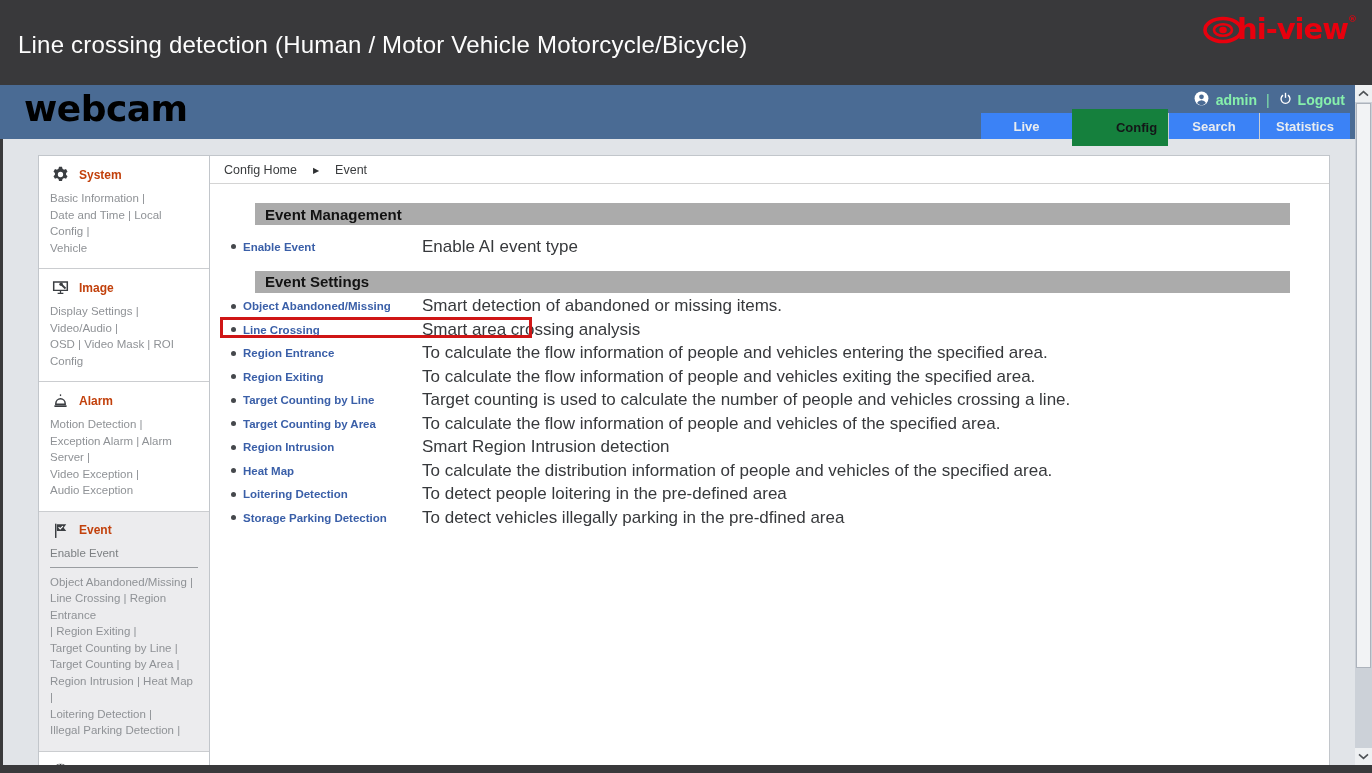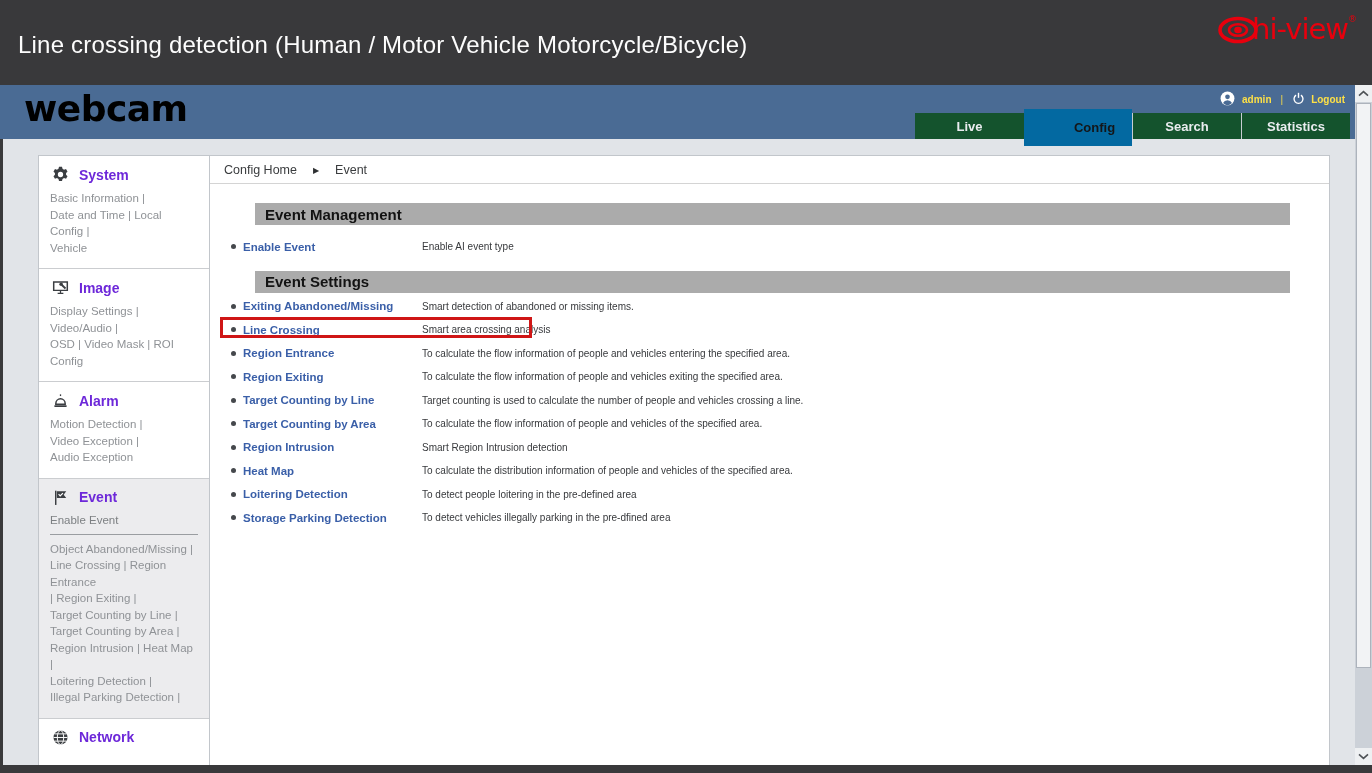--- a/index.html
+++ b/index.html
@@ -7,63 +7,63 @@
   body {
     position:relative;
     background:#39393b;
     font-family:"Liberation Sans","DejaVu Sans",sans-serif;
     -webkit-font-smoothing:antialiased;
   }
   
   .title-bar { position:absolute; left:0; top:0; width:100%; height:74px; background:#39393b; }
   .slide-title { position:absolute; left:18px; top:31px; font-size:24px; color:#fdfdfd; letter-spacing:.2px; }
   .hiview { position:absolute; right:16px; top:14px; display:flex; align-items:flex-start; }
-  .hiview-text { font-family:"DejaVu Sans",sans-serif; font-weight:normal; font-size:29px; color:var(--brand-red); margin-left:-9px; line-height:30px; letter-spacing:-1px; }
+  .hiview-text { font-family:"DejaVu Sans",sans-serif; font-weight:bold; font-size:29px; color:var(--brand-red); margin-left:-9px; line-height:30px; letter-spacing:-1px; }
   .hiview-reg { font-size:9px; color:var(--brand-red); vertical-align:top; line-height:10px; }
   
   .navbar { position:absolute; left:0; top:85px; height:54px; right:17px; background:var(--nav-blue); }
   .brand { position:absolute; left:24px; top:3px; font-family:"DejaVu Sans",sans-serif; font-weight:bold; font-size:36px; color:#000000; letter-spacing:-.5px; }
-  .user-area { position:absolute; right:10px; top:6px; display:flex; align-items:center; gap:7px; color:#fde047; font-size:10px; font-weight:bold; }
+  .user-area { position:absolute; right:10px; top:6px; display:flex; align-items:center; gap:7px; color:#86efac; font-size:14px; font-weight:bold; }
   .user-area .vdiv { font-weight:normal; opacity:.9; padding:0 2px; }
   .user-label { cursor:default; }
   .logout-btn { display:flex; align-items:center; gap:6px; cursor:pointer; }
   .tabs { position:absolute; right:5px; bottom:0; display:flex; align-items:flex-end; }
-  .tab { width:109px; height:26px; background:#14532d; color:#e9ecef; font-size:13px; font-weight:bold; display:flex; align-items:center; justify-content:center; border-left:1px solid #c8cdd3; cursor:pointer; }
+  .tab { width:91px; height:26px; background:#3b82f6; color:#e9ecef; font-size:13px; font-weight:bold; display:flex; align-items:center; justify-content:center; border-left:1px solid #c8cdd3; cursor:pointer; }
   .tab:first-child { border-left:none; }
-  .tab.active { background:#0369a1; color:#141618; height:37px; margin-bottom:-7px; width:108px; border-left:none; z-index:5;padding-left:33px; }
+  .tab.active { background:#15803d; color:#141618; height:37px; margin-bottom:-7px; width:96px; border-left:none; z-index:5;padding-left:33px; }
   
   .scrollbar { position:absolute; right:0; top:85px; bottom:8px; width:17px; background:#ccd1d8; }
   .sb-btn { position:absolute; left:0; width:17px; height:17px; background:#eef0f2; display:flex; align-items:center; justify-content:center; cursor:pointer; }
   .sb-up { top:0; } .sb-down { bottom:0; }
   .sb-thumb { position:absolute; left:1px; right:1px; top:18px; height:565px; background:#f2f3f5; border:1px solid #adb3bc; cursor:grab; }
   
   .page { position:absolute; left:3px; top:139px; right:17px; bottom:8px; background:#e1e4e8; overflow:hidden; }
   
   .sidebar { position:absolute; left:35px; top:16px; width:172px; bottom:-2px; background:#fff; border:1px solid #c2c6cb; overflow:hidden; }
   .side-section { padding:10px 11px 12px 11px; border-bottom:1px solid #cbcdd0; background:#fff; }
   .side-section.selected { background:#ececee; }
   .side-head { display:flex; align-items:center; gap:10px; margin-bottom:7px; padding-left:2px; }
-  .side-title { font-weight:bold; font-size:14px; color:#6d28d9; }
+  .side-title { font-weight:bold; font-size:12px; color:#c2410c; }
   .side-icon { width:17px; height:17px; display:flex; align-items:center; justify-content:center; }
   .side-links .side-line { font-size:11.5px; color:#8f9296; line-height:16.5px; cursor:pointer; }
   .enable-row { font-size:11.5px; color:#7d8083; line-height:15px; padding-bottom:6px; border-bottom:1px solid #9a9da1; margin-bottom:6px; cursor:pointer; }
   
   .main { position:absolute; left:206px; top:16px; right:25px; bottom:-2px; background:#fff; border:1px solid #c2c6cb; }
   .breadcrumb { height:28px; display:flex; align-items:center; gap:16px; padding-left:14px; font-size:12.5px; color:#3a3c3e; border-bottom:1px solid #d4d4d4; }
   .crumb-sep { font-family:"DejaVu Sans",sans-serif; font-size:8px; color:#2d2f31; padding-top:1px; }
   .crumb-home { cursor:pointer; }
   .content { padding:19px 39px 0 13px; }
   .bar { height:22px; background:var(--bar-gray); display:flex; align-items:center; padding-left:10px; font-weight:bold; font-size:15px; color:#131313;margin-left:32px; }
   .rows-management { margin:10px 0 12px 0; }
   .rows-settings { margin-top:2px; }
   .row { display:flex; align-items:center; height:23.5px; padding-left:8px; position:relative; }
   .row-label { width:162px; display:flex; align-items:center; gap:7px; flex:none; }
   .bullet { width:5px; height:5px; border-radius:50%; background:#45484c; flex:none; }
   .link { color:var(--link-blue); font-weight:bold; font-size:11.5px; cursor:pointer; white-space:nowrap; }
-  .desc { font-size:10px; color:#37393c; white-space:nowrap;padding-left:29px; }
+  .desc { font-size:17px; color:#37393c; white-space:nowrap;padding-left:29px; }
   .red-box { position:absolute; left:-3px; top:-1px; width:312px; height:21px; border:3px solid var(--highlight-red); pointer-events:none; z-index:3; }
 </style>
 </head>
 <body>
 
 <div class="title-bar">
   <div class="slide-title">Line crossing detection (Human / Motor Vehicle  Motorcycle/Bicycle)</div>
   <div class="hiview">
     <span class="hiview-eye"><svg width="44" height="32" viewBox="0 0 44 32">
           <ellipse cx="21" cy="16" rx="18" ry="11.5" fill="none" stroke="#e8000d" stroke-width="3.6"></ellipse>
@@ -154,20 +154,21 @@
             <svg width="17" height="17" viewBox="0 0 16 16">
               <path fill="none" stroke="#3b3e42" stroke-width="1.4" d="M3.6 10.8a4.4 4.4 0 018.8 0v.8H3.6z"></path>
               <rect x="2.2" y="12.4" width="11.6" height="1.6" rx=".4" fill="#3b3e42"></rect>
               <path stroke="#3b3e42" stroke-width="1.2" d="M8 2.2v1.6"></path>
             </svg>
           </span>
       <span class="side-title">Alarm</span>
     </div>
     <div class="side-links">
           <div class="side-line">Motion Detection |</div>
+          <div class="side-line">Exception Alarm | Alarm Server |</div>
           <div class="side-line">Video Exception |</div>
           <div class="side-line">Audio Exception</div>
         </div>
   </div>
       <div class="side-section selected">
     <div class="side-head">
       <span class="side-icon">
             <svg width="17" height="17" viewBox="0 0 16 16">
               <path fill="#3b3e42" d="M2.8 1.6h1.4V15H2.8z"></path>
               <path fill="#3b3e42" d="M4.6 2.2h8.8l-2.4 3.1 2.4 3.2H4.6z"></path>
@@ -220,21 +221,21 @@
       <span class="link">Enable Event</span>
     </span>
     <span class="desc">Enable AI event type</span>
   </div>
         </div>
       <div class="bar">Event Settings</div>
       <div class="rows-settings">
           <div class="row">
     <span class="row-label">
       <span class="bullet"></span>
-      <span class="link">Exiting Abandoned/Missing</span>
+      <span class="link">Object Abandoned/Missing</span>
     </span>
     <span class="desc">Smart detection of abandoned or missing items.</span>
   </div>
           <div class="row highlighted">
     <span class="row-label">
       <span class="bullet"></span>
       <span class="link">Line Crossing</span>
     </span>
     <span class="desc">Smart area crossing analysis</span>
   <div class="red-box"></div>

